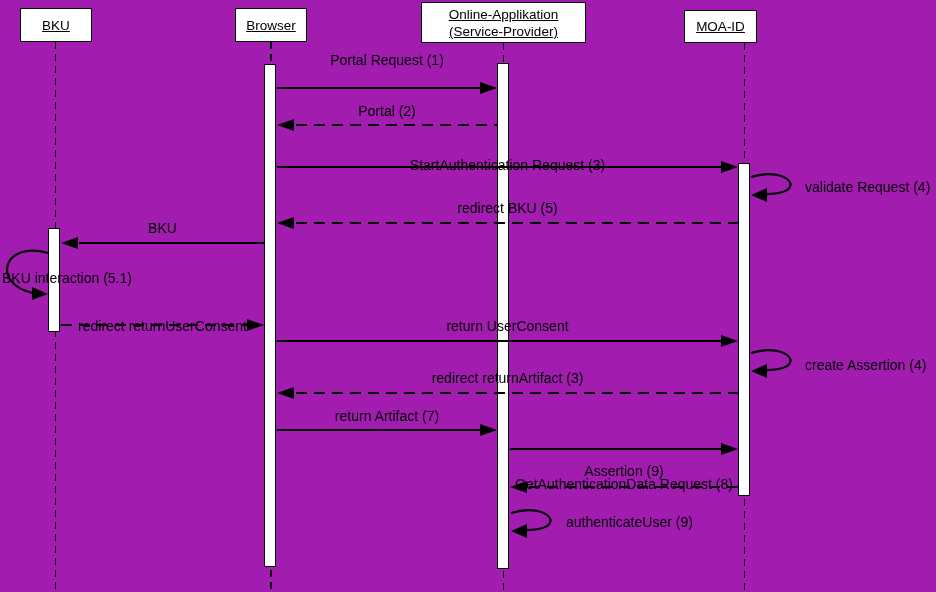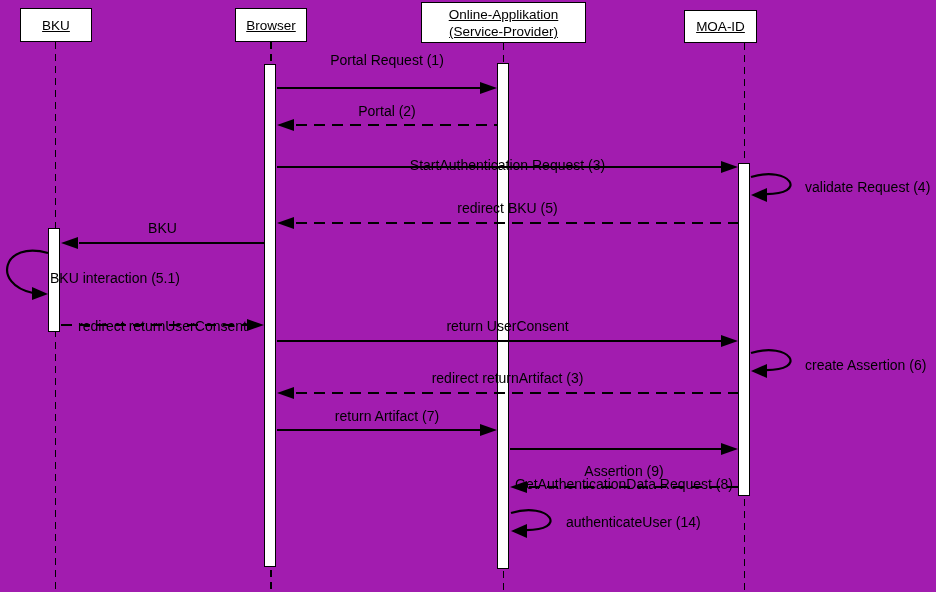--- a/index.html
+++ b/index.html
@@ -85,35 +85,35 @@
   <div class="arr arr-l" style="left:277px;top:217px;"></div>
 
   <div class="mlabel" style="left:61px;top:220px;width:203px;">BKU</div>
   <div class="mline solid" style="left:79px;top:242px;width:185px;"></div>
   <div class="arr arr-l" style="left:61px;top:237px;"></div>
 
   <svg class="loop" style="left:-3px;top:248px;" width="52" height="52" viewBox="0 0 52 52">
     <path d="M51,5 C6,-8 -6,36 36,45" fill="none" stroke="#000" stroke-width="2.2"></path>
     <polygon points="51,46 35,39 35,52" fill="#000"></polygon>
   </svg>
-  <div class="mlabel left" style="left:2px;top:270px;width:150px;margin-left:48px;">BKU interaction (5.1)</div>
+  <div class="mlabel left" style="left:2px;top:270px;width:150px;">BKU interaction (5.1)</div>
 
   <div class="mlabel" style="left:61px;top:302px;width:203px;margin-top:16px;">redirect returnUserConsent</div>
   <div class="mline dashed" style="left:61px;top:324px;width:186px;"></div>
   <div class="arr arr-r" style="left:247px;top:319px;"></div>
 
   <div class="mlabel" style="left:277px;top:318px;width:461px;">return UserConsent</div>
   <div class="mline solid" style="left:277px;top:340px;width:446px;"></div>
   <div class="arr arr-r" style="left:721px;top:335px;"></div>
 
   <svg class="loop" style="left:750px;top:348px;" width="56" height="30" viewBox="0 0 56 30">
     <path d="M1,5 C40,-7 60,23 14,22" fill="none" stroke="#000" stroke-width="2.2"></path>
     <polygon points="1,23 17,16 17,30" fill="#000"></polygon>
   </svg>
-  <div class="mlabel left" style="left:805px;top:357px;width:130px;">create Assertion (6)</div>
+  <div class="mlabel left" style="left:805px;top:357px;width:130px;">create Assertion (4)</div>
 
   <div class="mlabel" style="left:277px;top:370px;width:461px;">redirect returnArtifact (3)</div>
   <div class="mline dashed" style="left:296px;top:392px;width:442px;"></div>
   <div class="arr arr-l" style="left:277px;top:387px;"></div>
 
   <div class="mlabel" style="left:277px;top:408px;width:220px;">return Artifact (7)</div>
   <div class="mline solid" style="left:277px;top:429px;width:206px;"></div>
   <div class="arr arr-r" style="left:480px;top:424px;"></div>
 
   <div class="mlabel" style="left:508px;top:431px;width:232px;margin-top:45px;">GetAuthenticationData Request (8)</div>
@@ -121,15 +121,15 @@
   <div class="arr arr-r" style="left:721px;top:443px;"></div>
 
   <div class="mlabel" style="left:510px;top:463px;width:228px;">Assertion (9)</div>
   <div class="mline dashed" style="left:529px;top:486px;width:209px;"></div>
   <div class="arr arr-l" style="left:510px;top:481px;"></div>
 
   <svg class="loop" style="left:510px;top:508px;" width="56" height="30" viewBox="0 0 56 30">
     <path d="M1,5 C40,-7 60,23 14,22" fill="none" stroke="#000" stroke-width="2.2"></path>
     <polygon points="1,23 17,16 17,30" fill="#000"></polygon>
   </svg>
-  <div class="mlabel left" style="left:566px;top:514px;width:150px;">authenticateUser (14)</div>
+  <div class="mlabel left" style="left:566px;top:514px;width:150px;">authenticateUser (9)</div>
 
 </div>
 
 </body></html>

